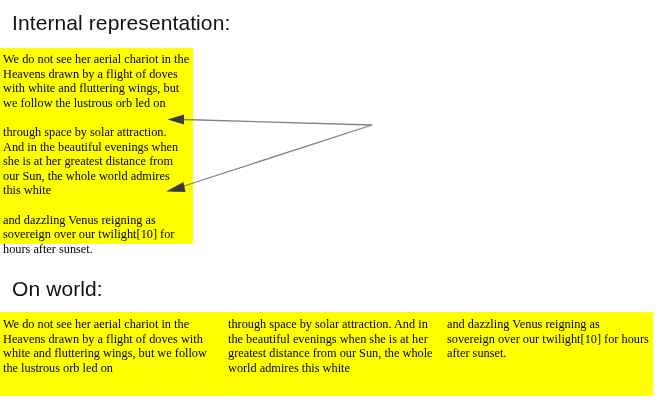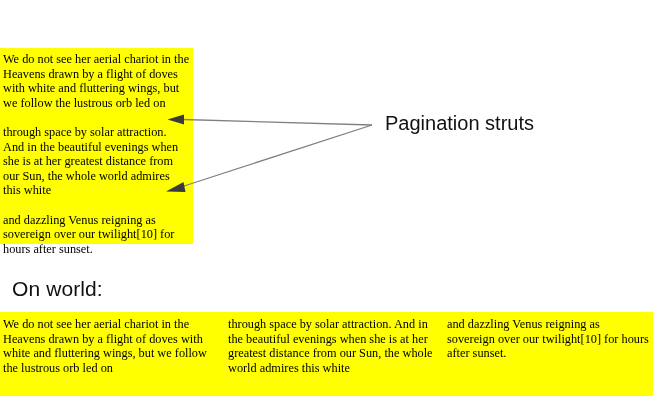--- a/index.html
+++ b/index.html
@@ -95,37 +95,37 @@
   }
   #onscreen-col-1 { left: 3px;   width: 218px; }
   #onscreen-col-2 { left: 228px; width: 212px; }
   #onscreen-col-3 { left: 447px; width: 203px; }
 </style>
 </head>
 <body>
 
 <div class="stage">
 
+  <div class="section-heading" id="heading-internal">Internal representation:</div>
 
   <div class="internal-block">
     <p class="serif-para">We do not see her aerial chariot in the Heavens drawn by a flight of doves with white and fluttering wings, but we follow the lustrous orb led on</p>
     <p class="serif-para">through space by solar attraction. And in the beautiful evenings when she is at her greatest distance from our Sun, the whole world admires this white</p>
     <p class="serif-para">and dazzling Venus reigning as sovereign over our twilight[10] for hours after sunset.</p>
   </div>
 
   <svg class="callout-svg" viewBox="0 0 664 411" xmlns="http://www.w3.org/2000/svg">
 
     <line x1="372" y1="125" x2="183" y2="119.5" stroke="#808080" stroke-width="1.3"></line>
     <polygon points="167.5,119.5 184,114.5 184,124.5" fill="#3a3a3a"></polygon>
 
     <line x1="372" y1="125" x2="181" y2="187" stroke="#808080" stroke-width="1.3"></line>
     <polygon points="166,191.5 183.5,182 185.5,192" fill="#3a3a3a"></polygon>
   </svg>
 
-  <div class="callout-label">Pagination struts</div>
 
   <div class="section-heading" id="heading-onscreen">On world:</div>
 
   <div class="onscreen-band">
     <div class="onscreen-col" id="onscreen-col-1">We do not see her aerial chariot in the Heavens drawn by a flight of doves with white and fluttering wings, but we follow the lustrous orb led on</div>
     <div class="onscreen-col" id="onscreen-col-2">through space by solar attraction. And in the beautiful evenings when she is at her greatest distance from our Sun, the whole world admires this white</div>
     <div class="onscreen-col" id="onscreen-col-3">and dazzling Venus reigning as sovereign over our twilight[10] for hours after sunset.</div>
   </div>
 
 </div>

